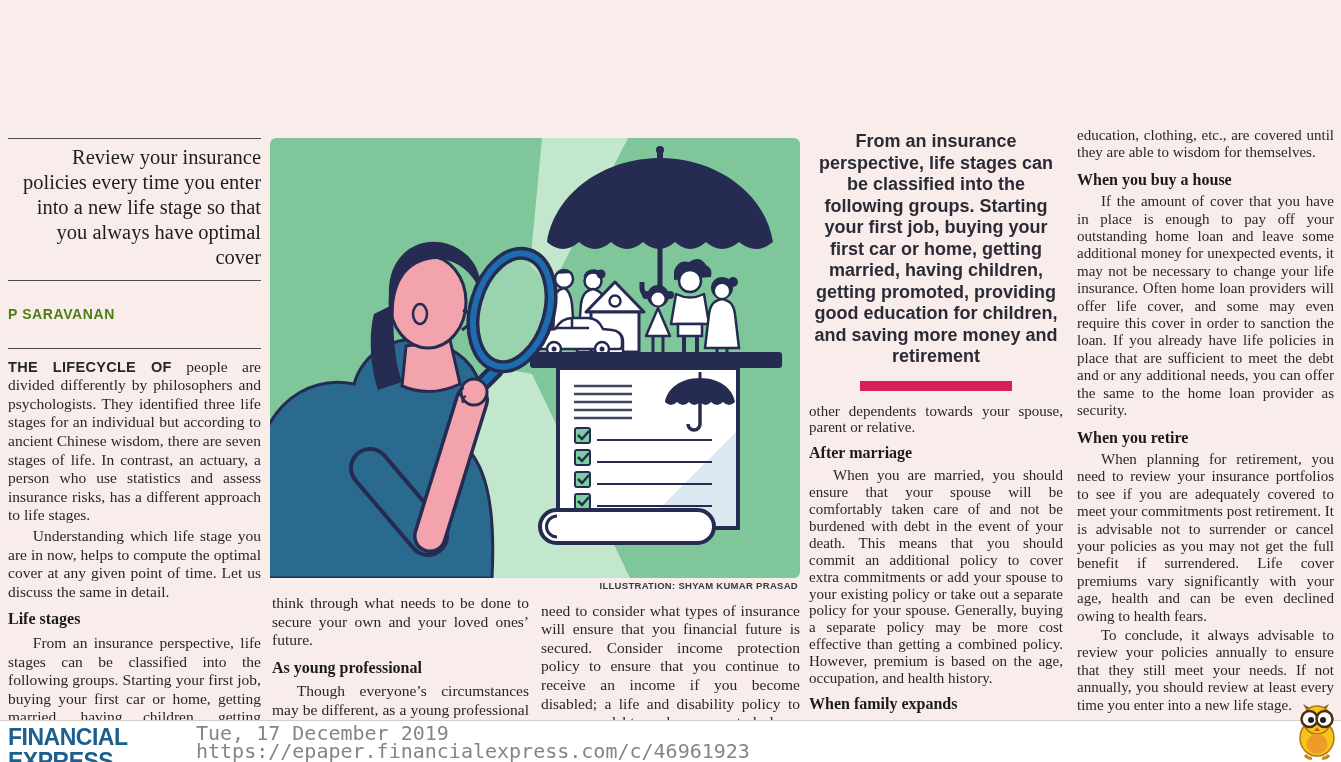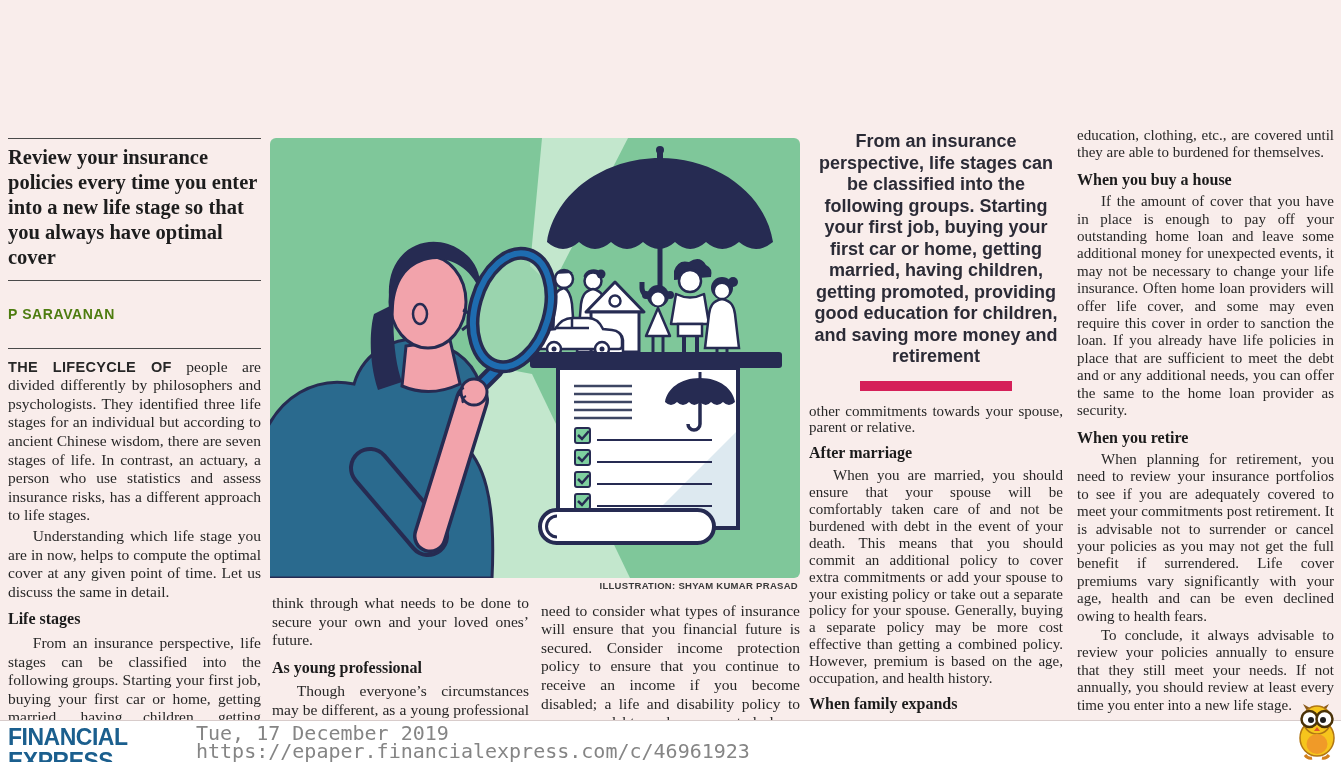--- a/index.html
+++ b/index.html
@@ -13,21 +13,21 @@
   .headline{position:absolute;left:6px;top:40px;width:1330px;font-weight:bold;font-size:55px;
             letter-spacing:-1.5px;color:#151515;white-space:nowrap;}
   
   .col{position:absolute;text-align:justify;font-size:15.5px;line-height:18.6px;}
   .c1{left:8px;top:138px;width:253px;}
   .c2{left:272px;top:594px;width:257px;}
   .c3{left:541px;top:577px;width:259px;}
   .c4{left:809px;top:127px;width:254px;font-size:15px;line-height:16.9px;}
   .c5{left:1077px;top:127px;width:257px;font-size:15px;line-height:17.4px;}
   .rule{border:0;border-top:1.5px solid #4a4a4a;margin:0;}
-  .standfirst{font-weight:bold;font-size:20.5px;line-height:25px;text-align:left;
+  .standfirst{font-weight:normal;font-size:20.5px;line-height:25px;text-align:right;
               margin:6px 0 10px;color:#1d1d1d;}
   .byline{font-family:"Liberation Sans",sans-serif;font-weight:bold;font-size:14px;
           letter-spacing:.6px;margin:24px 0;text-align:left;color:#4d7c0f;}
   .col p{margin:0 0 2px;}
   .indent{text-indent:1.6em;}
   .lead-in{font-family:"Liberation Sans",sans-serif;font-weight:bold;font-size:14.5px;letter-spacing:.3px;}
   .subhead{font-size:16px;font-weight:600;text-align:left;margin:9px 0 5px;color:#1b1b1b;}
   .pullquote{font-family:"Liberation Sans",sans-serif;font-weight:bold;font-size:18px;
              line-height:21.5px;text-align:center;color:#2b2b36;margin:4px 0 0;}
   .pq-bar{width:152px;height:10px;background:#d52059;margin:13px auto 12px;}
@@ -212,29 +212,29 @@
   </div>
 
   <div class="col c3">
     <div class="illu-credit">ILLUSTRATION: SHYAM KUMAR PRASAD</div>
     <p>need to consider what types of insurance will ensure that you financial future is secured. Consider income protection policy to ensure that you continue to receive an income if you become disabled; a life and disability policy to cover any debts such as your study loan, vehicle loan or</p>
   </div>
 
   <div class="col c4">
     <div class="pullquote">From an insurance perspective, life stages can be classified into the following groups. Starting your first job, buying your first car or home, getting married, having children, getting promoted, providing good education for children, and saving more money and retirement</div>
     <div class="pq-bar"></div>
-    <p>other commitments towards your spouse, parent or relative.</p>
+    <p>other dependents towards your spouse, parent or relative.</p>
     <div class="subhead">After marriage</div>
     <p class="indent">When you are married, you should ensure that your spouse will be comfortably taken care of and not be burdened with debt in the event of your death. This means that you should commit an additional policy to cover extra commitments or add your spouse to your existing policy or take out a separate policy for your spouse. Generally, buying a separate policy may be more cost effective than getting a combined policy. However, premium is based on the age, occupation, and health history.</p>
     <div class="subhead">When family expands</div>
     <p class="indent">Along with a spouse, when children arrive you need to adapt your insurance policies to ensure that your dependents are not left to deal with debt or unpaid medical bills. It is equally important to ensure that expenses for your children’s</p>
   </div>
 
   <div class="col c5">
-    <p>education, clothing, etc., are covered until they are able to burdened for themselves.</p>
+    <p>education, clothing, etc., are covered until they are able to wisdom for themselves.</p>
     <div class="subhead">When you buy a house</div>
     <p class="indent">If the amount of cover that you have in place is enough to pay off your outstanding home loan and leave some additional money for unexpected events, it may not be necessary to change your life insurance. Often home loan providers will offer life cover, and some may even require this cover in order to sanction the loan. If you already have life policies in place that are sufficient to meet the debt and or any additional needs, you can offer the same to the home loan provider as security.</p>
     <div class="subhead">When you retire</div>
     <p class="indent">When planning for retirement, you need to review your insurance portfolios to see if you are adequately covered to meet your commitments post retirement. It is advisable not to surrender or cancel your policies as you may not get the full benefit if surrendered. Life cover premiums vary significantly with your age, health and can be even declined owing to health fears.</p>
     <p class="indent">To conclude, it always advisable to review your policies annually to ensure that they still meet your needs. If not annually, you should review at least every time you enter into a new life stage.</p>
     <div class="writer-credit">The writer is a professor of finance &amp; accounting, IIM Tiruchirappalli</div>
   </div>
 
   <div class="footer">
     <div class="fe-logo">

